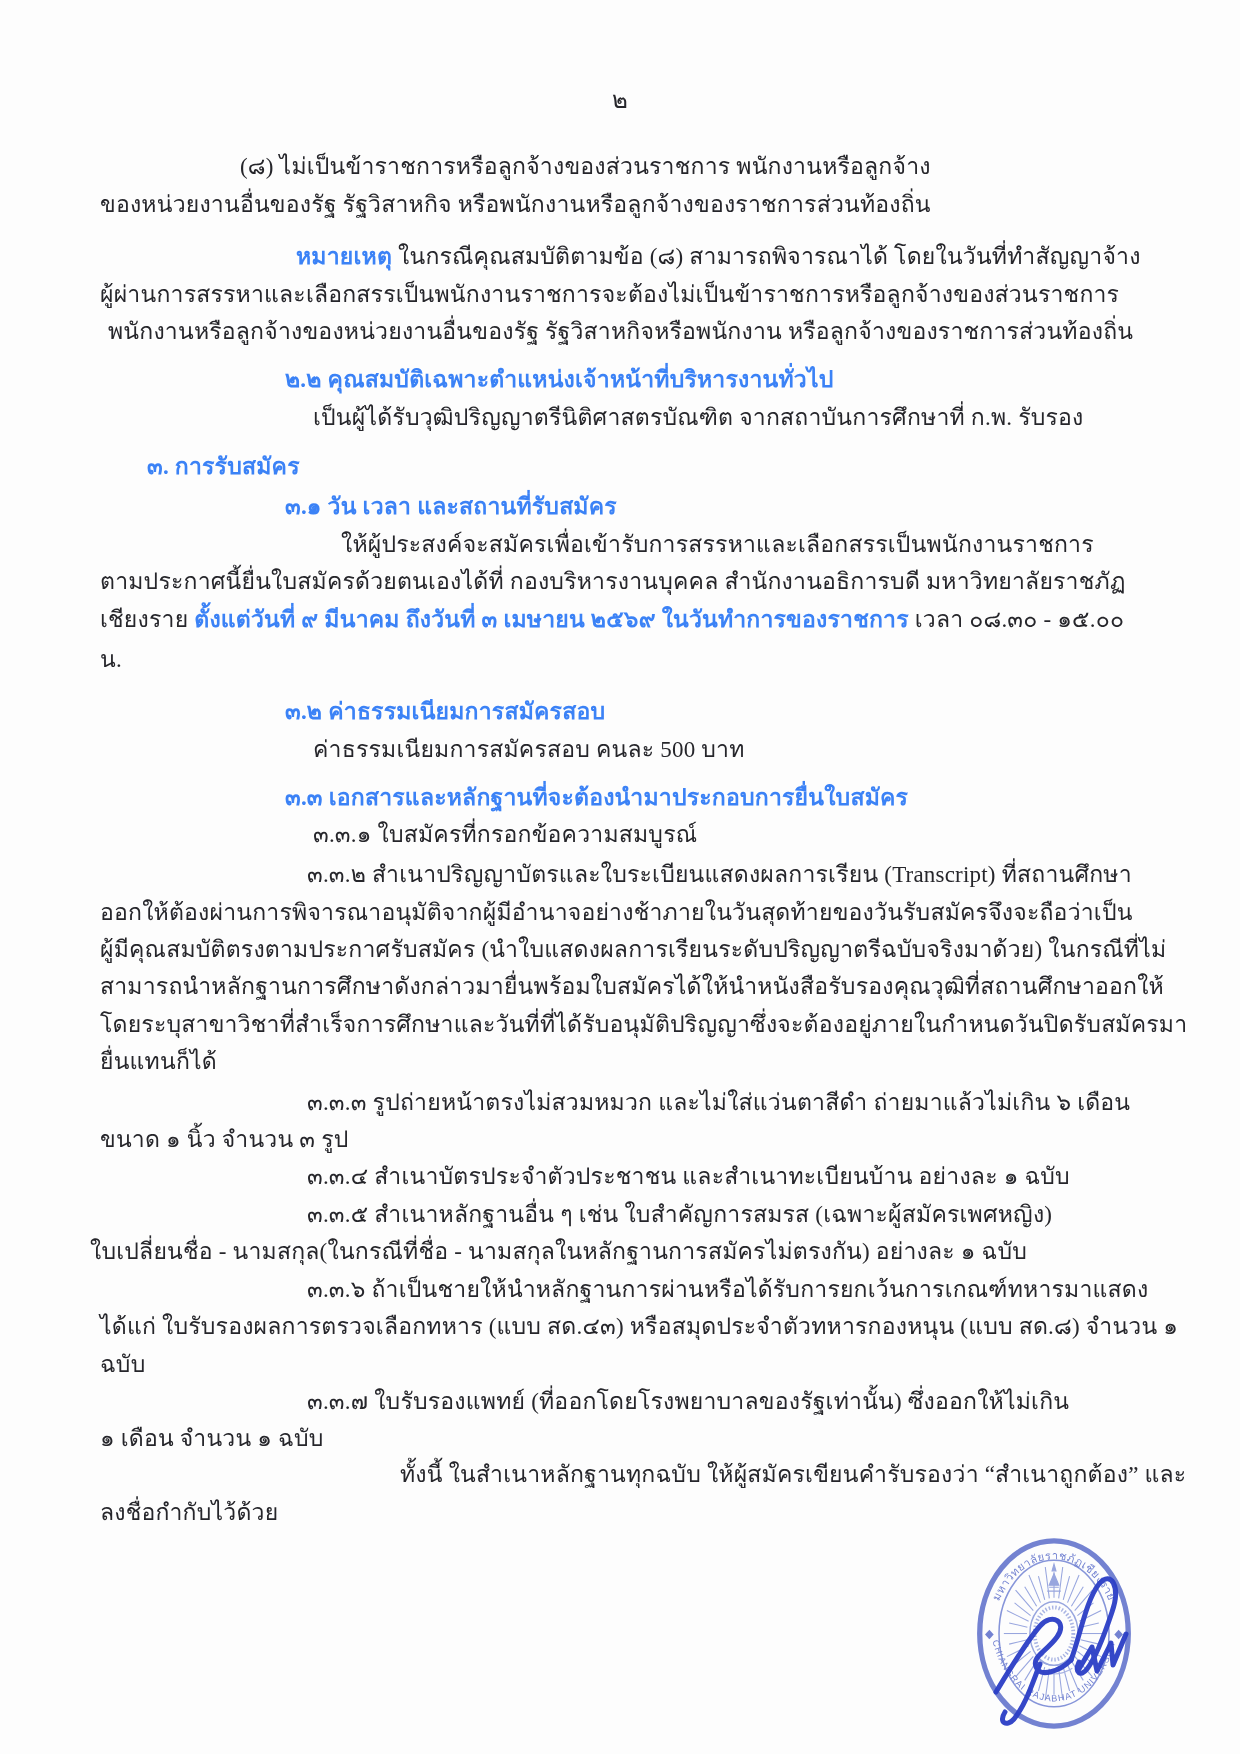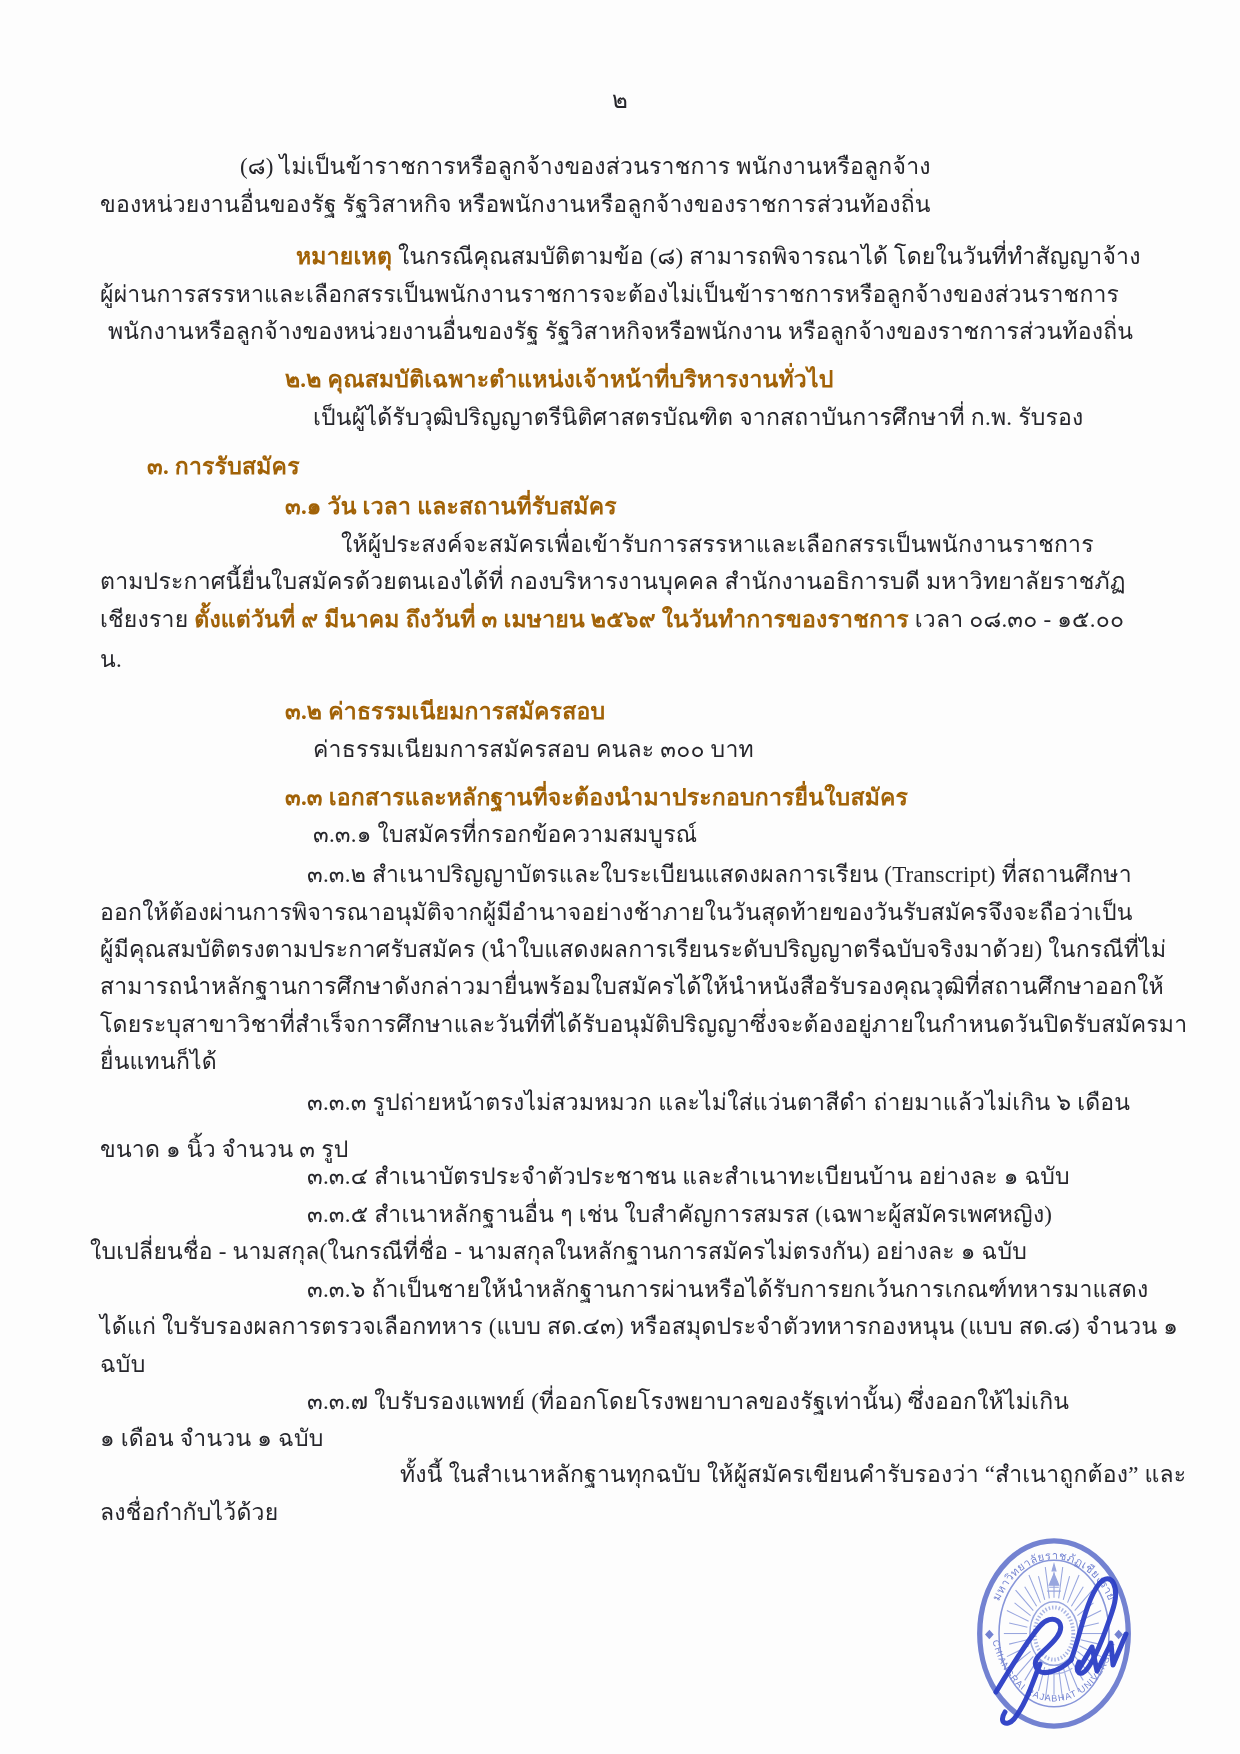--- a/index.html
+++ b/index.html
@@ -18,21 +18,21 @@
     font-size:24px;
   }
   .doc-body{position:absolute;top:0;left:0;width:1240px;height:1754px;}
   .line{
     position:absolute;
     white-space:nowrap;
     font-size:23px;
     letter-spacing:.2px;
     line-height:30px;
   }
-  .line .b{font-weight:700;color:#a16207;}
+  .line .b{font-weight:700;color:#3b82f6;}
   .stamp{
     position:absolute;
     left:972px;top:1534px;
     width:164px;height:200px;
   }
   .stamp svg{overflow:visible;}
   .signature{
     position:absolute;
     left:982px;top:1572px;
     width:168px;height:158px;
@@ -53,31 +53,31 @@
       <div class="line" style="left: 100px; top: 317px; margin-left: 8px;"><span>พนักงานหรือลูกจ้างของหน่วยงานอื่นของรัฐ รัฐวิสาหกิจหรือพนักงาน หรือลูกจ้างของราชการส่วนท้องถิ่น</span></div>
       <div class="line" style="left: 285px; top: 365px;"><span class="b">๒.๒ คุณสมบัติเฉพาะตำแหน่งเจ้าหน้าที่บริหารงานทั่วไป</span></div>
       <div class="line" style="left: 313px; top: 403px;"><span>เป็นผู้ได้รับวุฒิปริญญาตรีนิติศาสตรบัณฑิต จากสถาบันการศึกษาที่ ก.พ. รับรอง</span></div>
       <div class="line" style="left: 147px; top: 452px;"><span class="b">๓.  การรับสมัคร</span></div>
       <div class="line" style="left: 285px; top: 492px;"><span class="b">๓.๑  วัน เวลา และสถานที่รับสมัคร</span></div>
       <div class="line" style="left: 313px; top: 530px; margin-left: 28px;"><span>ให้ผู้ประสงค์จะสมัครเพื่อเข้ารับการสรรหาและเลือกสรรเป็นพนักงานราชการ</span></div>
       <div class="line" style="left: 100px; top: 567px;"><span>ตามประกาศนี้ยื่นใบสมัครด้วยตนเองได้ที่ กองบริหารงานบุคคล สำนักงานอธิการบดี มหาวิทยาลัยราชภัฏ</span></div>
       <div class="line" style="left: 100px; top: 605px;"><span>เชียงราย </span><span class="b">ตั้งแต่วันที่ ๙ มีนาคม ถึงวันที่ ๓ เมษายน ๒๕๖๙ ในวันทำการของราชการ</span><span> เวลา ๐๘.๓๐ - ๑๕.๐๐</span></div>
       <div class="line" style="left: 100px; top: 645px;"><span>น.</span></div>
       <div class="line" style="left: 285px; top: 697px;"><span class="b">๓.๒  ค่าธรรมเนียมการสมัครสอบ</span></div>
-      <div class="line" style="left: 313px; top: 735px;"><span>ค่าธรรมเนียมการสมัครสอบ  คนละ ๓๐๐ บาท</span></div>
+      <div class="line" style="left: 313px; top: 735px;"><span>ค่าธรรมเนียมการสมัครสอบ  คนละ 500 บาท</span></div>
       <div class="line" style="left: 285px; top: 783px;"><span class="b">๓.๓  เอกสารและหลักฐานที่จะต้องนำมาประกอบการยื่นใบสมัคร</span></div>
       <div class="line" style="left: 313px; top: 820px;"><span>๓.๓.๑ ใบสมัครที่กรอกข้อความสมบูรณ์</span></div>
       <div class="line" style="left: 307px; top: 860px;"><span>๓.๓.๒ สำเนาปริญญาบัตรและใบระเบียนแสดงผลการเรียน (Transcript) ที่สถานศึกษา</span></div>
       <div class="line" style="left: 100px; top: 898px;"><span>ออกให้ต้องผ่านการพิจารณาอนุมัติจากผู้มีอำนาจอย่างช้าภายในวันสุดท้ายของวันรับสมัครจึงจะถือว่าเป็น</span></div>
       <div class="line" style="left: 100px; top: 935px;"><span>ผู้มีคุณสมบัติตรงตามประกาศรับสมัคร (นำใบแสดงผลการเรียนระดับปริญญาตรีฉบับจริงมาด้วย) ในกรณีที่ไม่</span></div>
       <div class="line" style="left: 100px; top: 1010px;"><span>โดยระบุสาขาวิชาที่สำเร็จการศึกษาและวันที่ที่ได้รับอนุมัติปริญญาซึ่งจะต้องอยู่ภายในกำหนดวันปิดรับสมัครมา</span></div>
       <div class="line" style="left: 100px; top: 972px;"><span>สามารถนำหลักฐานการศึกษาดังกล่าวมายื่นพร้อมใบสมัครได้ให้นำหนังสือรับรองคุณวุฒิที่สถานศึกษาออกให้</span></div>
       <div class="line" style="left: 100px; top: 1047px;"><span>ยื่นแทนก็ได้</span></div>
       <div class="line" style="left: 307px; top: 1088px;"><span>๓.๓.๓ รูปถ่ายหน้าตรงไม่สวมหมวก และไม่ใส่แว่นตาสีดำ ถ่ายมาแล้วไม่เกิน ๖ เดือน</span></div>
-      <div class="line" style="left: 100px; top: 1125px; margin-top: 10px;"><span>ขนาด ๑ นิ้ว จำนวน ๓ รูป</span></div>
+      <div class="line" style="left: 100px; top: 1125px;"><span>ขนาด ๑ นิ้ว จำนวน ๓ รูป</span></div>
       <div class="line" style="left: 307px; top: 1162px;"><span>๓.๓.๔ สำเนาบัตรประจำตัวประชาชน และสำเนาทะเบียนบ้าน  อย่างละ ๑ ฉบับ</span></div>
       <div class="line" style="left: 307px; top: 1200px;"><span>๓.๓.๕ สำเนาหลักฐานอื่น ๆ เช่น ใบสำคัญการสมรส (เฉพาะผู้สมัครเพศหญิง)</span></div>
       <div class="line" style="left: 90px; top: 1237px; font-family: Liberation Serif, serif;"><span>ใบเปลี่ยนชื่อ - นามสกุล(ในกรณีที่ชื่อ - นามสกุลในหลักฐานการสมัครไม่ตรงกัน) อย่างละ ๑ ฉบับ</span></div>
       <div class="line" style="left: 307px; top: 1275px;"><span>๓.๓.๖ ถ้าเป็นชายให้นำหลักฐานการผ่านหรือได้รับการยกเว้นการเกณฑ์ทหารมาแสดง</span></div>
       <div class="line" style="left: 100px; top: 1312px;"><span>ได้แก่ ใบรับรองผลการตรวจเลือกทหาร (แบบ สด.๔๓) หรือสมุดประจำตัวทหารกองหนุน (แบบ สด.๘) จำนวน ๑</span></div>
       <div class="line" style="left: 100px; top: 1350px;"><span>ฉบับ</span></div>
       <div class="line" style="left: 307px; top: 1387px;"><span>๓.๓.๗ ใบรับรองแพทย์ (ที่ออกโดยโรงพยาบาลของรัฐเท่านั้น) ซึ่งออกให้ไม่เกิน</span></div>
       <div class="line" style="left: 100px; top: 1424px;"><span>๑ เดือน จำนวน ๑ ฉบับ</span></div>
       <div class="line" style="left: 400px; top: 1460px;"><span>ทั้งนี้ ในสำเนาหลักฐานทุกฉบับ ให้ผู้สมัครเขียนคำรับรองว่า “สำเนาถูกต้อง” และ</span></div>
       <div class="line" style="left: 100px; top: 1498px;"><span>ลงชื่อกำกับไว้ด้วย</span></div>

